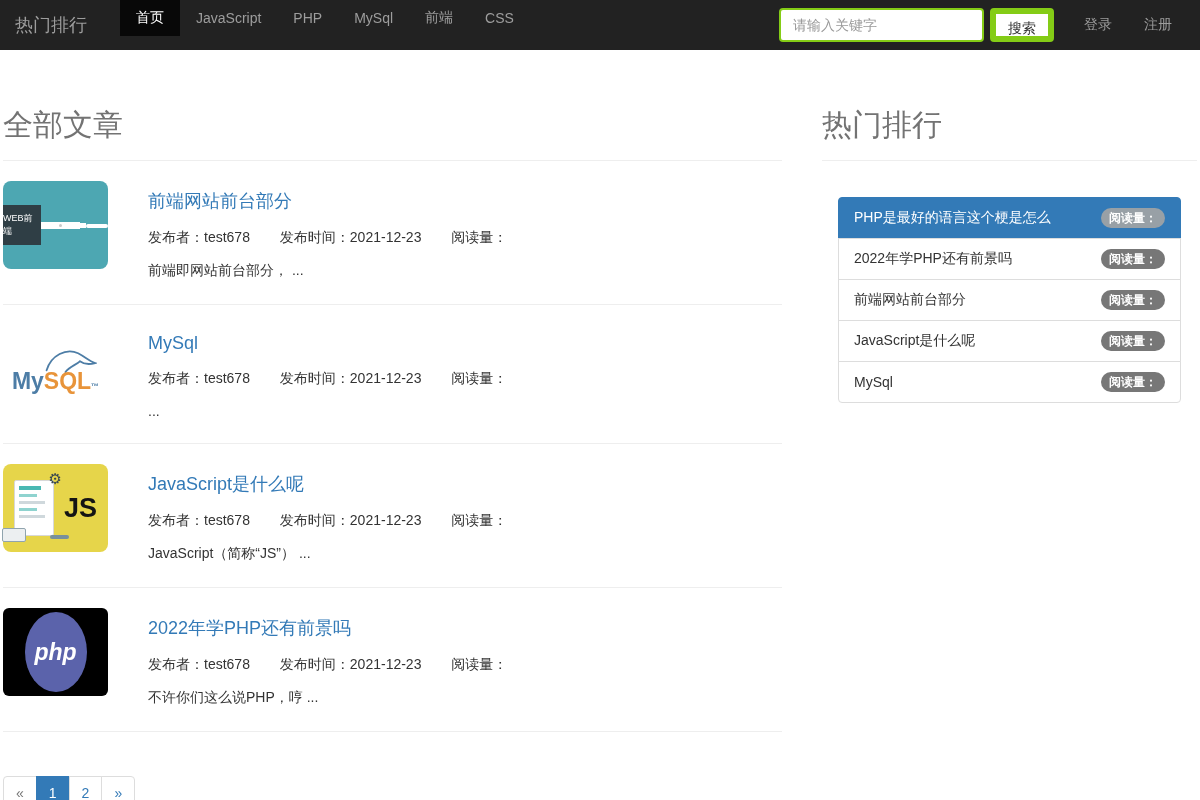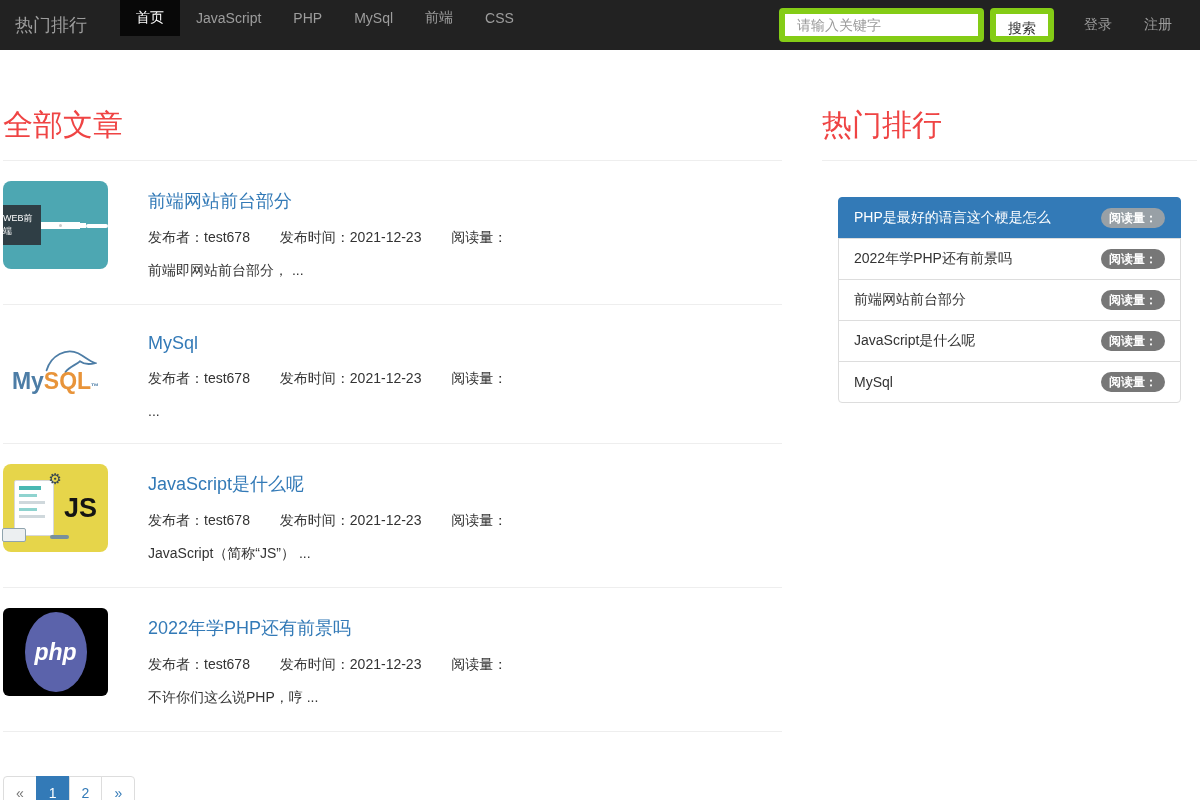--- a/index.html
+++ b/index.html
@@ -35,40 +35,40 @@
   }
   .nav { display: flex; list-style: none; margin: 0 0 0 18px; padding: 0; }
   .nav li a {
     display: flex; align-items: center; height: 36px; padding: 0 16px;
     color: var(--navbar-text); font-size: 14px; cursor: pointer;
   }
   .nav li.active a { background: var(--navbar-active-bg); color: #fff; }
   .search { display: flex; align-items: center; margin-left: auto; }
   .search input {
     width: 205px; height: 34px; padding: 6px 12px; font-size: 14px;
-    border: 6px solid #84cc16; border-radius: 4px; outline: none;
+    border: 2px solid #84cc16; border-radius: 4px; outline: none;
     font-family: inherit;
   }
   .search input::placeholder { color: #999; }
   .search button {
     height: 34px; margin-left: 6px; padding: 6px 12px; font-size: 14px;
     background: #fff; color: #333; border: 6px solid #84cc16; border-radius: 4px;
     cursor: pointer; font-family: inherit;
   }
   .auth { display: flex; list-style: none; margin: 0 12px 0 14px; padding: 0; }
   .auth li a {
     display: flex; align-items: center; height: 50px; padding: 0 16px;
     color: var(--navbar-text); font-size: 14px; cursor: pointer;
   }
 
   
   .main { display: flex; padding: 0 3px; }
   .left-col { width: 779px; }
   .right-col { width: 375px; margin-left: 40px; }
-  h2.section-h { font-size: 30px; font-weight: 500; color: #ef4444; margin: 55px 0 10px; }
+  h2.section-h { font-size: 30px; font-weight: 500; color: #737373; margin: 55px 0 10px; }
   hr { border: 0; border-top: 1px solid var(--hr); }
   .sec-hr { margin: 14px 0 20px; }
   .art-hr { margin: 24px 0 20px; }
 
   
   .article { display: flex; min-height: 90px; }
   .thumb {
     width: 105px; height: 88px; flex-shrink: 0; margin-right: 40px;
     border-radius: 8px; position: relative; cursor: pointer;
     display: flex; align-items: center; justify-content: center;

